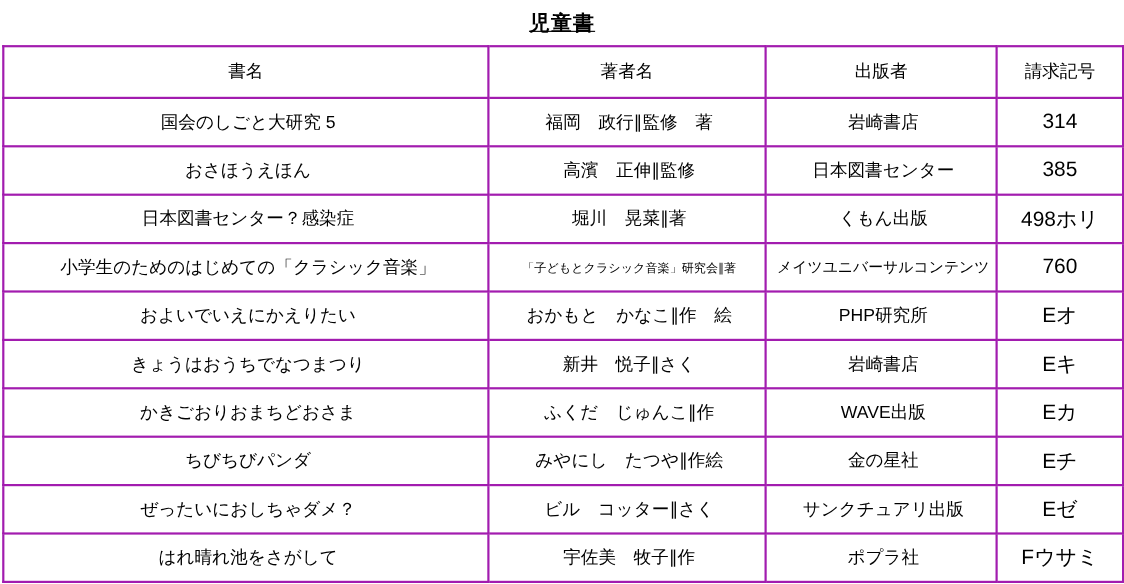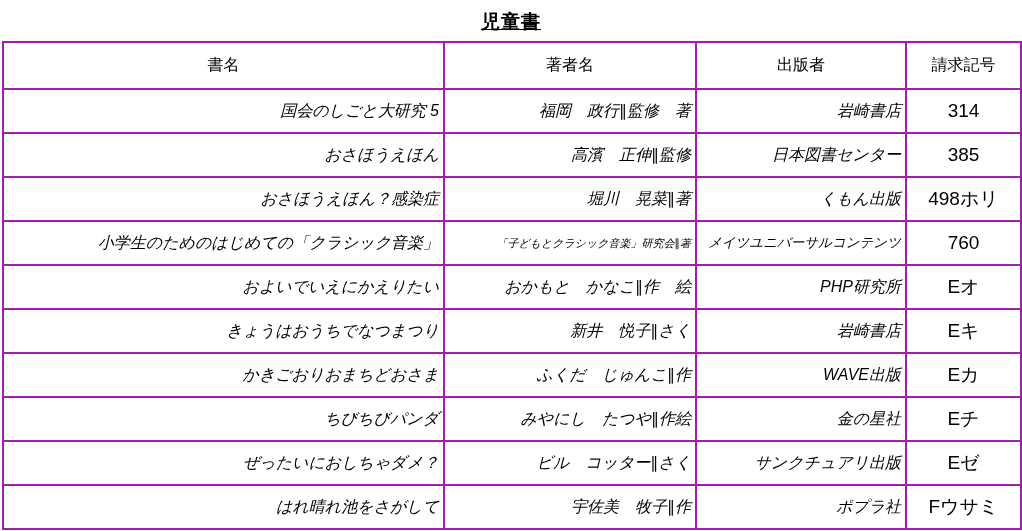--- a/index.html
+++ b/index.html
@@ -43,24 +43,23 @@
   }
   .book-table thead tr { height: 47px; }
   .book-table tbody tr { height: 44px; }
   .book-table th {
     font-weight: normal;
     font-size: 16px;
     text-align: center;
     padding: 0 2px;
   }
   td.cell-left {
-    text-align: right;
+    text-align: center;
     font-size: 16px;
     padding: 0 4px 0 8px;
-    font-style: italic;
   }
   td.cell-call {
     text-align: center;
     font-size: 19px;
     padding: 0 2px;
   }
 </style>
 </head>
 <body>
 
@@ -91,21 +90,21 @@
   </tr>
 
   <tr>
     <td class="cell-left autofit">おさほうえほん</td>
     <td class="cell-left autofit">高濱　正伸∥監修</td>
     <td class="cell-left autofit">日本図書センター</td>
     <td class="cell-call autofit">385</td>
   </tr>
 
   <tr>
-    <td class="cell-left autofit">おさほうえほん？感染症</td>
+    <td class="cell-left autofit">日本図書センター？感染症</td>
     <td class="cell-left autofit">堀川　晃菜∥著</td>
     <td class="cell-left autofit">くもん出版</td>
     <td class="cell-call autofit">498ホリ</td>
   </tr>
 
   <tr>
     <td class="cell-left autofit">小学生のためのはじめての「クラシック音楽」</td>
     <td class="cell-left autofit" style="font-size: 11px;">「子どもとクラシック音楽」研究会∥著</td>
     <td class="cell-left autofit" style="font-size: 13.5px;">メイツユニバーサルコンテンツ</td>
     <td class="cell-call autofit">760</td>

